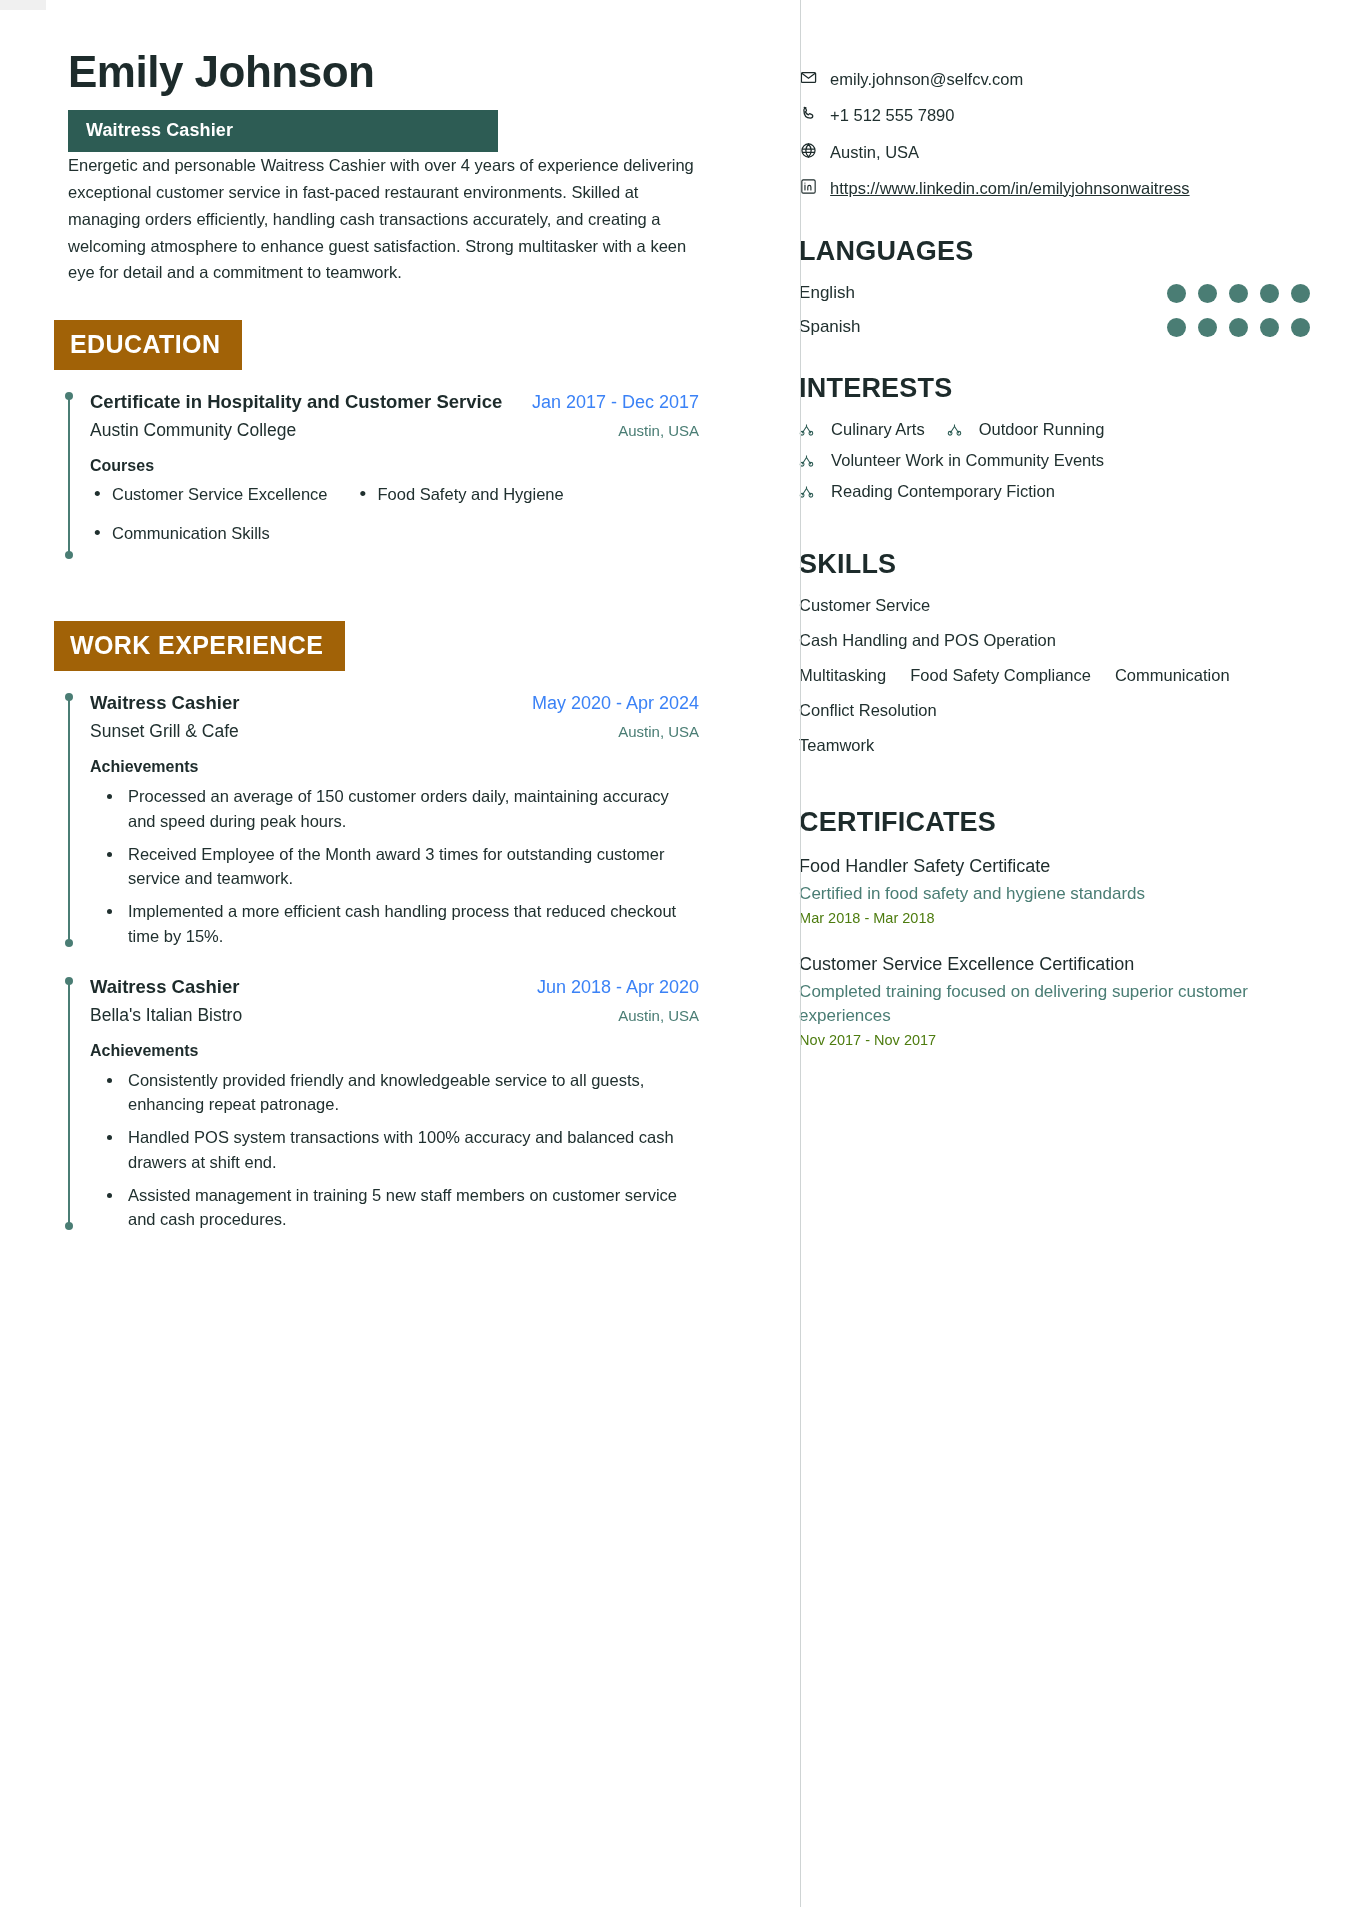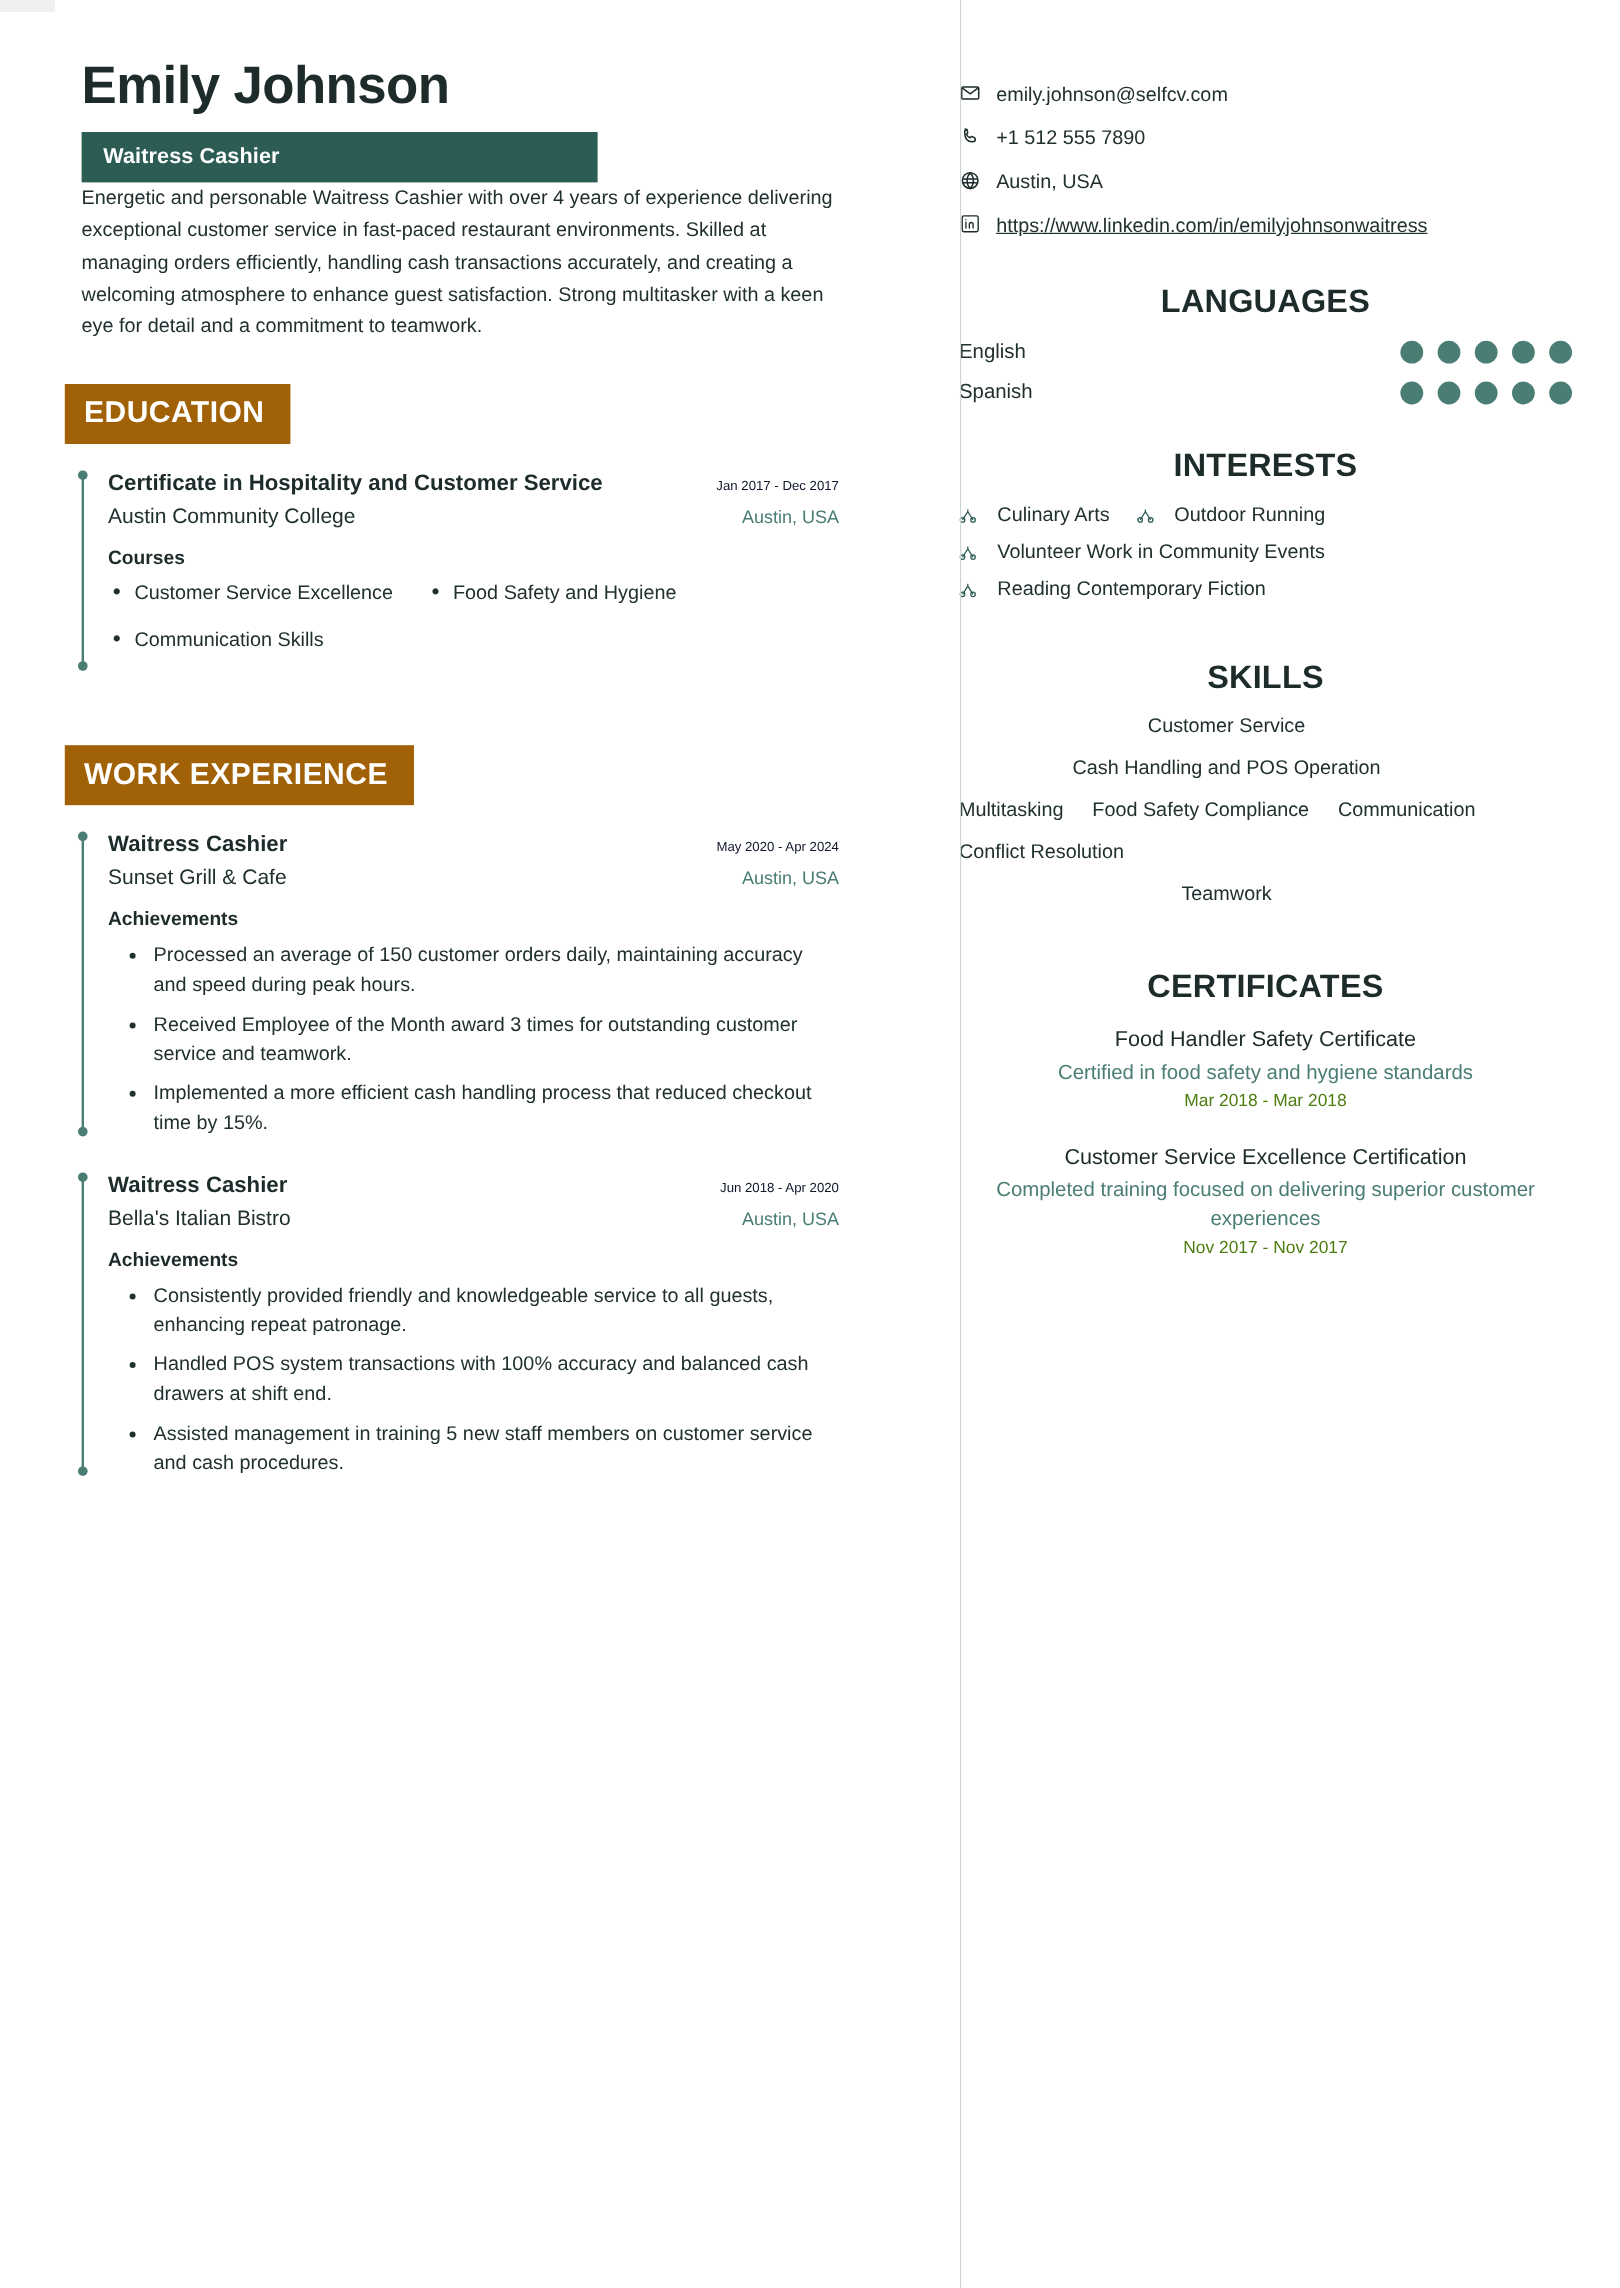--- a/index.html
+++ b/index.html
@@ -25,21 +25,20 @@
     width: 1px;
     background: #cfd4d4;
   }
   .left {
     width: 800px;
     padding: 48px 60px 0 68px;
   }
   .right {
     width: 624px;
     padding: 68px 40px 16px 40px;
-    text-align: center;
   }
 
   
   .name {
     font-size: 44px;
     font-weight: bold;
     letter-spacing: -0.5px;
     color: #1d2b2b;
     line-height: 1.1;
     margin-bottom: 14px;
@@ -119,22 +118,22 @@
     gap: 18px;
   }
   .entry-title {
     font-size: 18.5px;
     font-weight: bold;
     color: #1d2b2b;
     line-height: 1.35;
     max-width: 430px;
   }
   .entry-date {
-    font-size: 11px;
-    color: #0f172a;
+    font-size: 18px;
+    color: #3b82f6;
     white-space: nowrap;
     flex-shrink: 0;
   }
   .entry-org {
     font-size: 17.5px;
     color: #20302f;
     margin-top: 5px;
   }
   .entry-loc {
     font-size: 15px;

